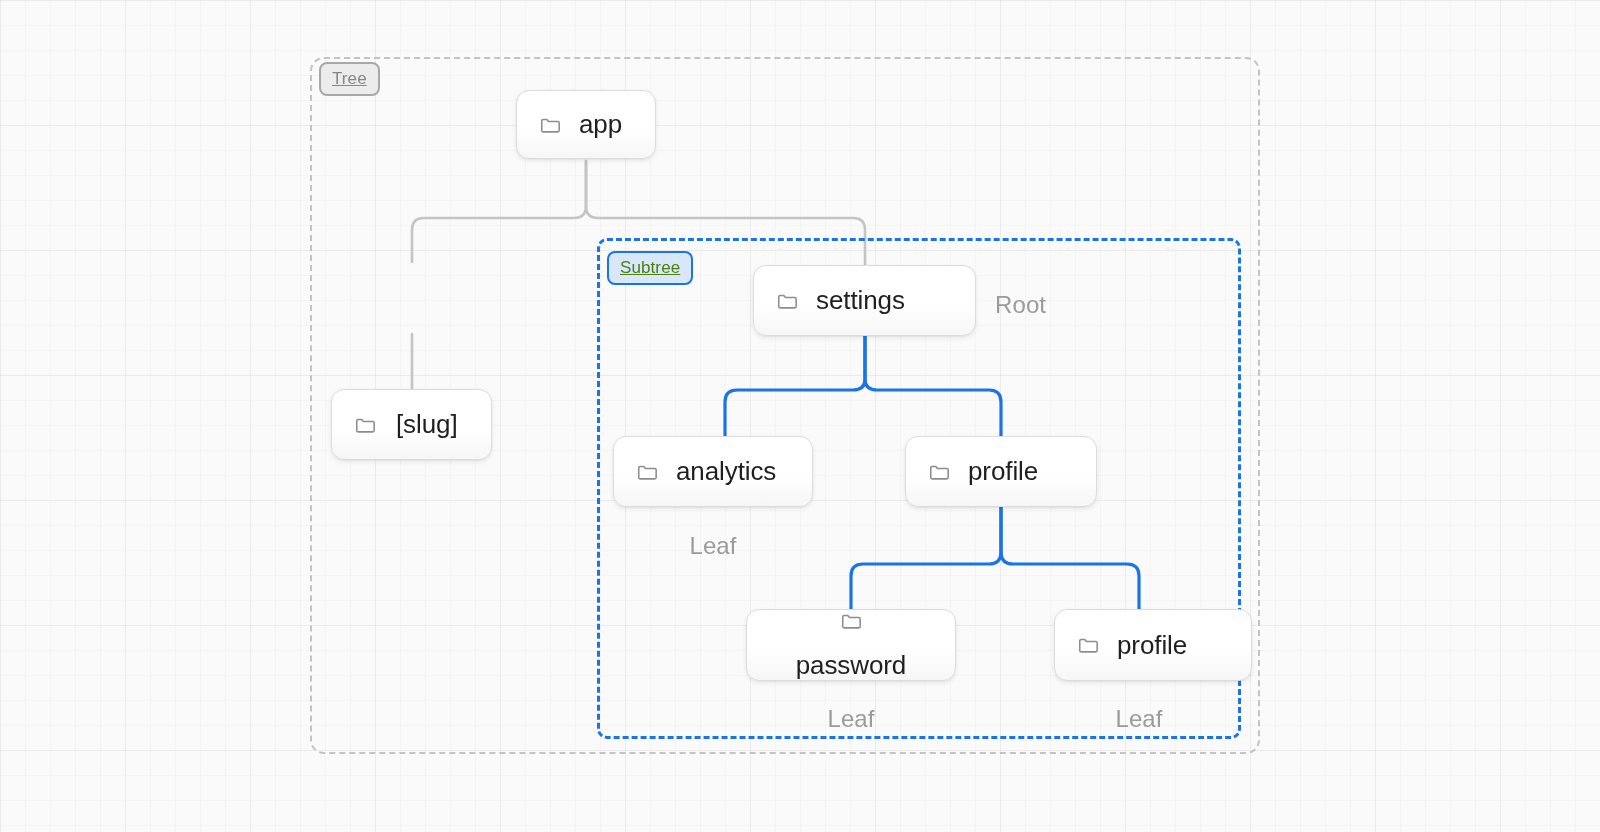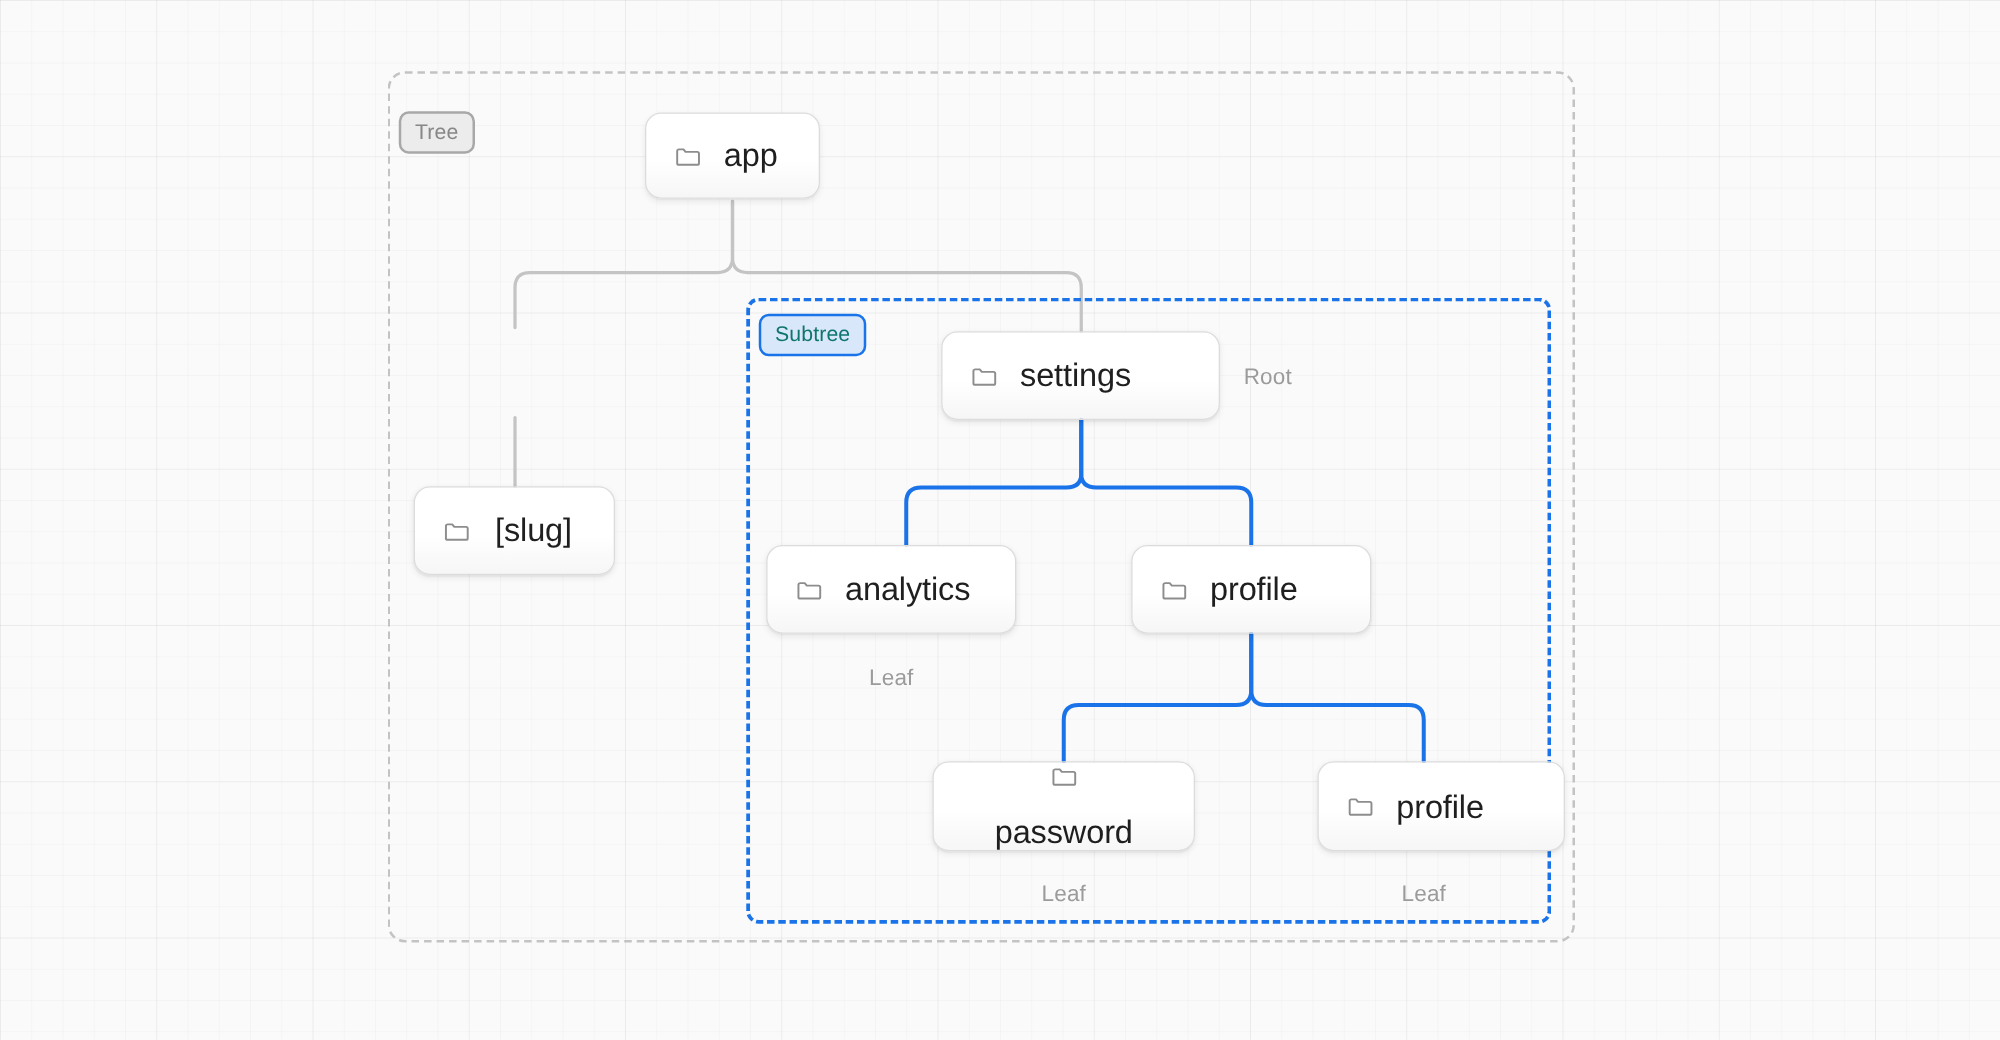--- a/index.html
+++ b/index.html
@@ -70,21 +70,22 @@
     letter-spacing: 0.1px;
   }
   .badge-tree {
     background: #ececec;
     border: 2px solid #a8a8a8;
     color: #878787;
   }
   .badge-subtree {
     background: #d9e7fb;
     border: 2px solid #1a73e8;
-    color: #0f766e;
+    color: #4d7c0f;
+    text-decoration: underline;
   }
 
   
   .node {
     position: absolute;
     box-sizing: border-box;
     display: flex;
     align-items: center;
     gap: 18px;
     padding: 0 22px;
@@ -102,21 +103,21 @@
   .node .node-label {
     font-size: 26px;
     color: #1f1f1f;
     white-space: nowrap;
     letter-spacing: -0.1px;
   }
 
   
   .annotation {
     position: absolute;
-    font-size: 18px;
+    font-size: 24px;
     color: #9b9b9b;
     white-space: nowrap;
     letter-spacing: 0.1px;
   }
   .annotation.center {
     transform: translateX(-50%);
   }
 </style>
 </head>
 <body>
@@ -134,21 +135,21 @@
     <path fill="none" stroke="#1a73e8" stroke-width="3.2" stroke-linecap="round" stroke-linejoin="round" d="M 865 336 L 865 379 Q 865 390 853 390 L 737 390 Q 725 390 725 402 L 725 436"></path>
 
     <path fill="none" stroke="#1a73e8" stroke-width="3.2" stroke-linecap="round" stroke-linejoin="round" d="M 865 336 L 865 379 Q 865 390 877 390 L 989 390 Q 1001 390 1001 402 L 1001 436"></path>
 
     <path fill="none" stroke="#1a73e8" stroke-width="3.2" stroke-linecap="round" stroke-linejoin="round" d="M 1001 507 L 1001 552 Q 1001 564 989 564 L 863 564 Q 851 564 851 576 L 851 609"></path>
 
     <path fill="none" stroke="#1a73e8" stroke-width="3.2" stroke-linecap="round" stroke-linejoin="round" d="M 1001 507 L 1001 552 Q 1001 564 1013 564 L 1127 564 Q 1139 564 1139 576 L 1139 609"></path>
   </svg>
 
   <div class="group-box group-tree" style="left:310px; top:57px; width:950px; height:697px;"></div>
-  <div class="group-badge badge-tree" style="left:319px; top:89px;">Tree</div>
+  <div class="group-badge badge-tree" style="left:319px; top:62px;text-decoration:underline;">Tree</div>
 
   <div class="group-box group-subtree" style="left:597px; top:238px; width:644px; height:501px;"></div>
   <div class="group-badge badge-subtree" style="left:607px; top:251px;">Subtree</div>
 
   <div class="node" style="left:516px; top:90px; width:140px; height:69px;">
     <svg class="folder-icon" viewBox="0 0 24 24" fill="none" stroke="#8d8d8d" stroke-width="1.7" stroke-linecap="round" stroke-linejoin="round">
       <path d="M3 7.5 a1.5 1.5 0 0 1 1.5 -1.5 h4 l1.8 2.2 h10.2 a1.5 1.5 0 0 1 1.5 1.5 v8.3 a1.5 1.5 0 0 1 -1.5 1.5 h-16 a1.5 1.5 0 0 1 -1.5 -1.5 z"></path>
     </svg>
     <span class="node-label">app</span>
   </div>

